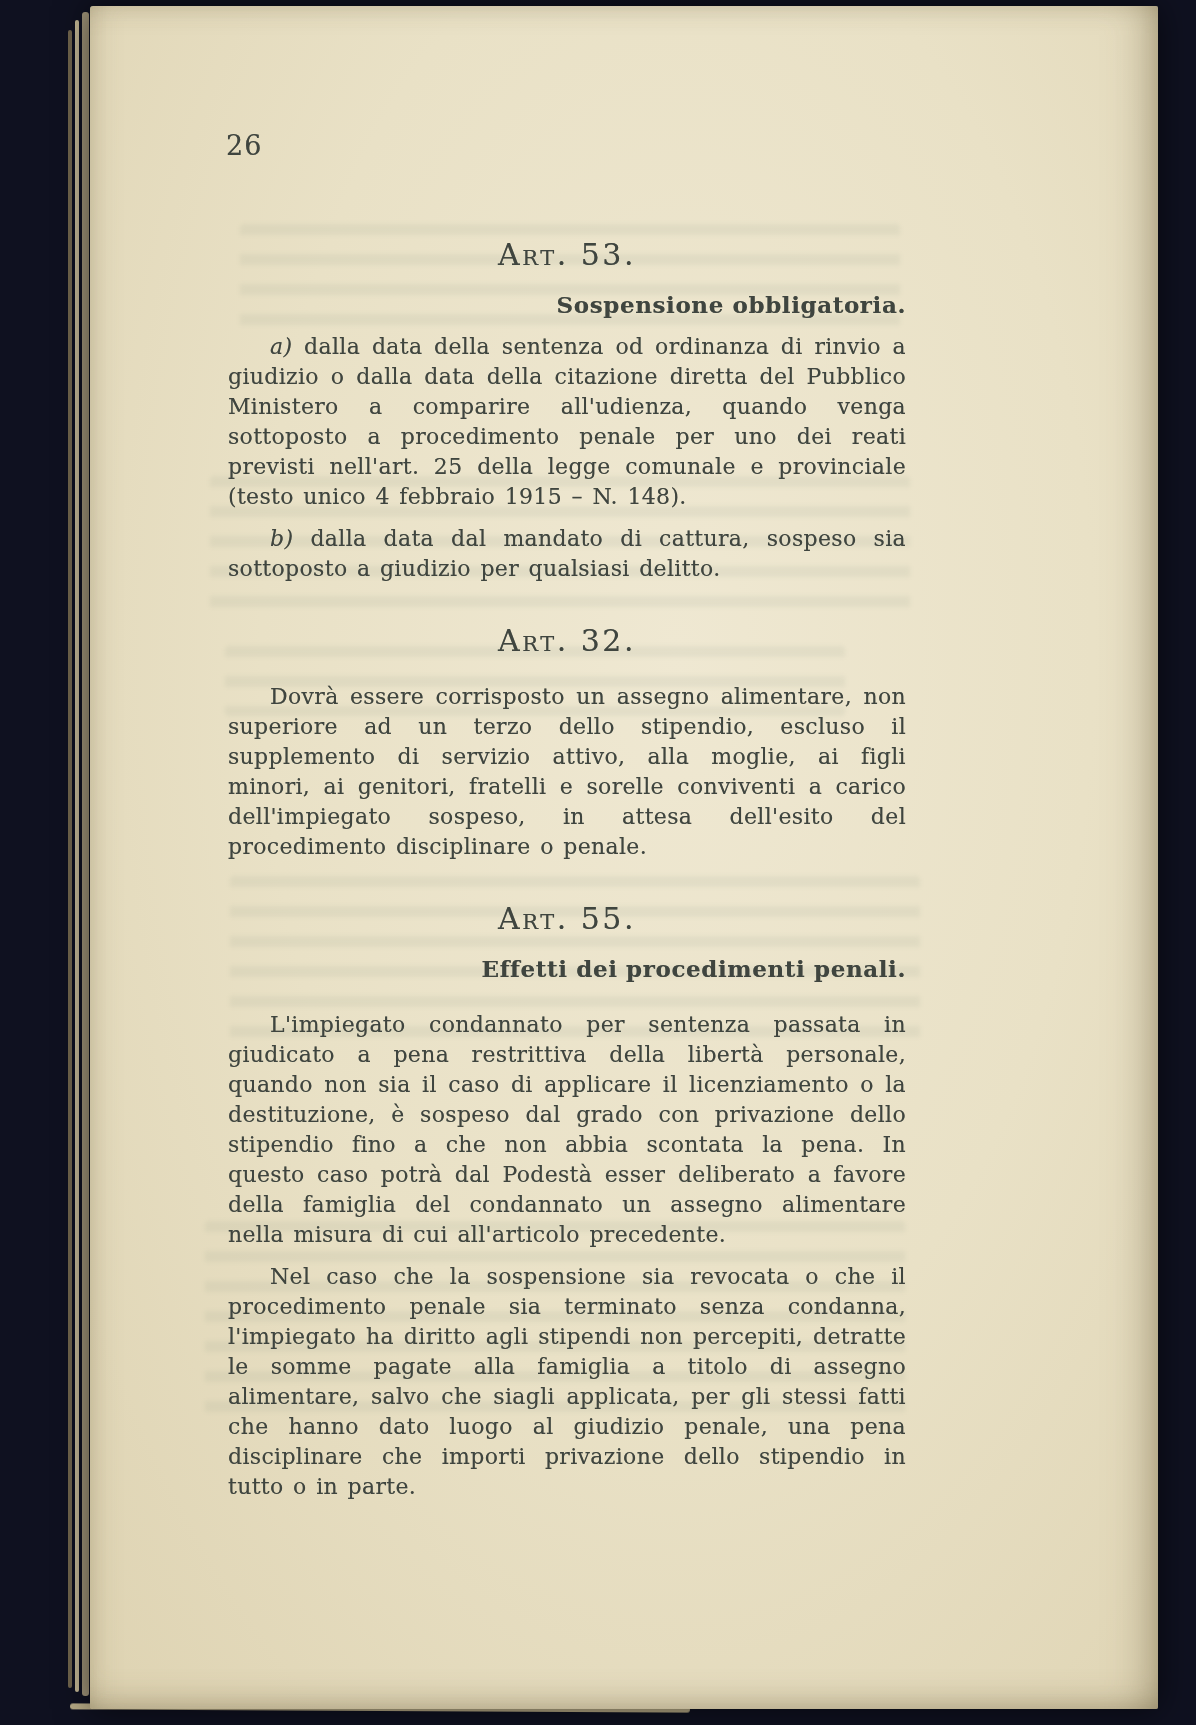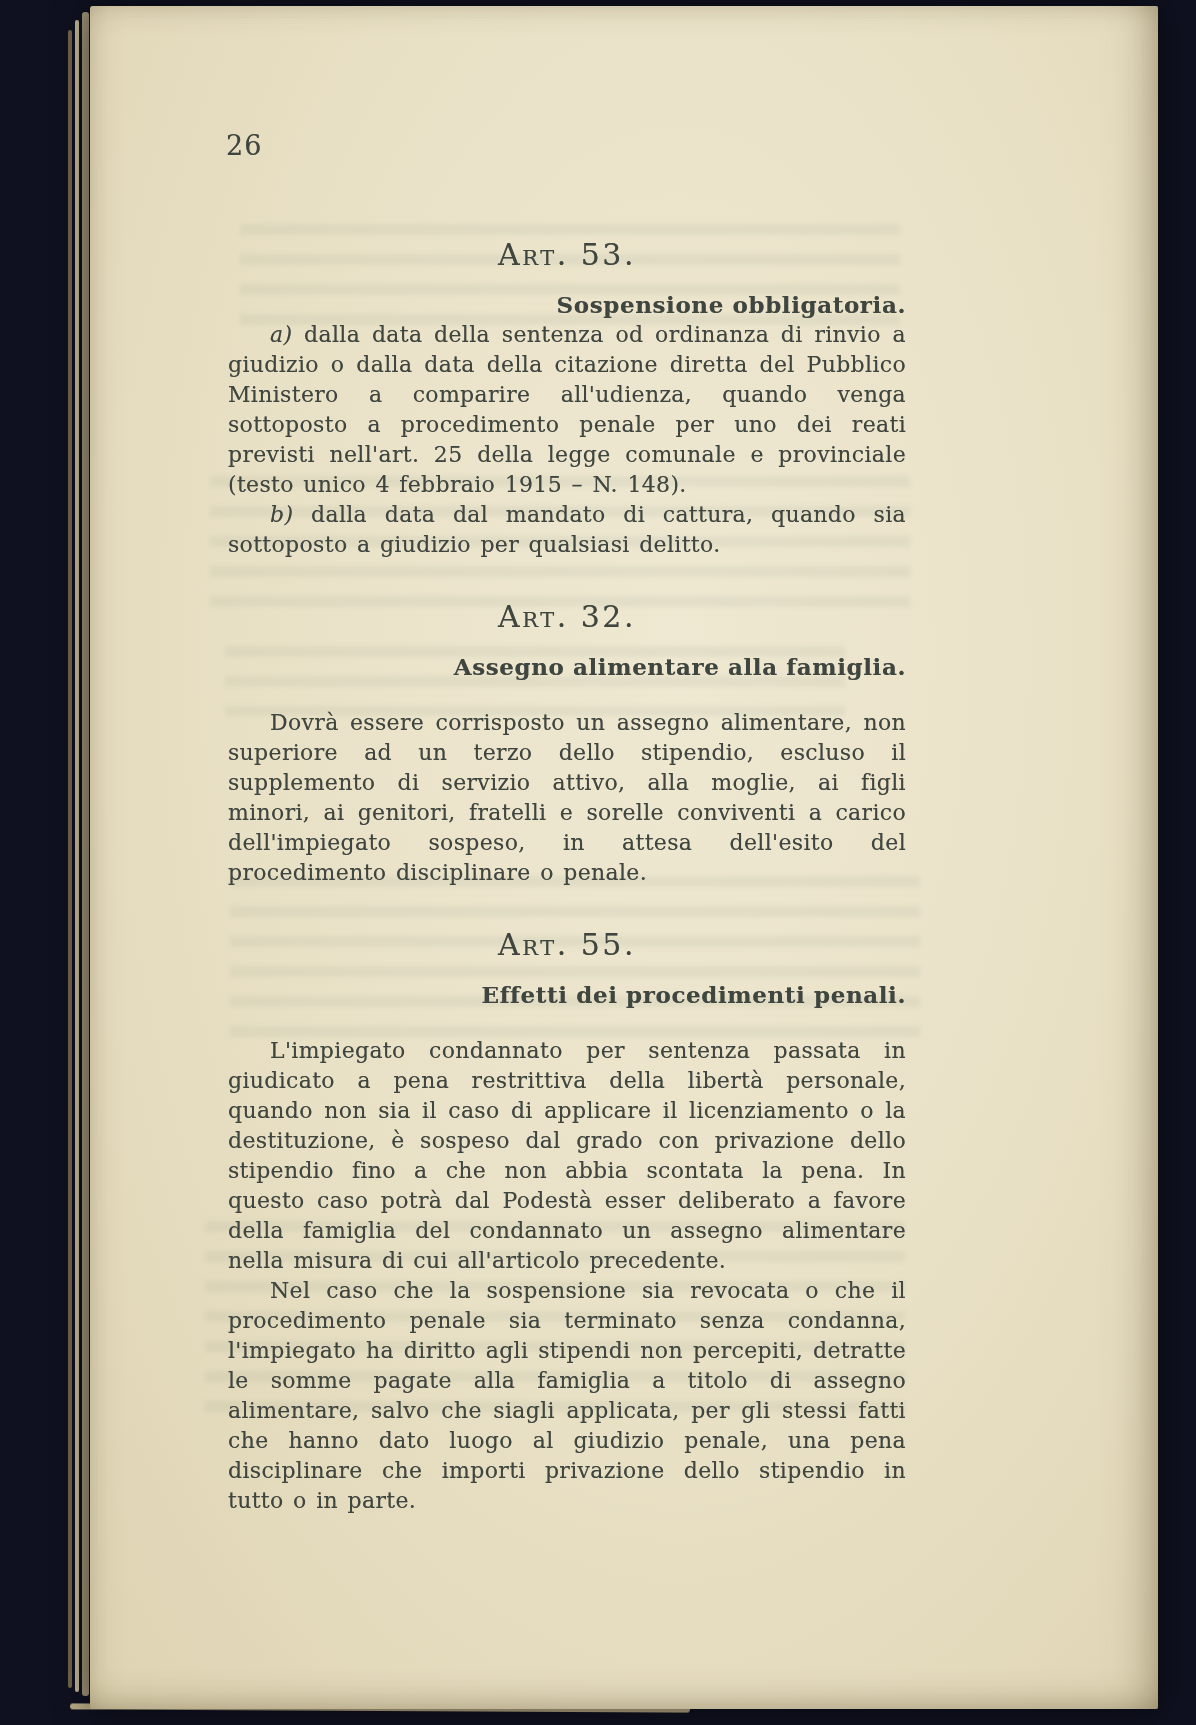--- a/index.html
+++ b/index.html
@@ -82,21 +82,21 @@
   }
   section:first-of-type .art-label{ margin-top:24px; }
   .art-title{
     text-align:right;
     font-weight:700;
     font-size:23px;
     letter-spacing:.6px;
     margin-top:20px;
   }
   .para{
-    margin-top:0;
+    margin-top:12px;
     text-align:justify;
     text-indent:42px;
     word-spacing:.10em;
     letter-spacing:.015em;
   }
   .para.first{ margin-top:26px; }
   .marker{ font-style:italic; }
 </style>
 </head>
 <body>
@@ -119,26 +119,25 @@
   <div class="page-number">26</div>
 
   <div class="content">
 
     <section>
       <h2 class="art-label">Art. 53.</h2>
       <h3 class="art-title">Sospensione obbligatoria.</h3>
       <p class="para"><i class="marker">a)</i>
         <span>dalla data della sentenza od ordinanza di rinvio a giudizio o dalla data della citazione diretta del Pubblico Ministero a comparire all'udienza, quando venga sottoposto a procedimento penale per uno dei reati previsti nell'art. 25 della legge comunale e provinciale (testo unico 4 febbraio 1915 – N. 148).</span></p>
       <p class="para"><i class="marker">b)</i>
-        <span>dalla data dal mandato di cattura, quando sia sottoposto a giudizio per qualsiasi delitto.</span></p>
+        <span>dalla data dal mandato di cattura, sospeso sia sottoposto a giudizio per qualsiasi delitto.</span></p>
     </section>
 
     <section>
       <h2 class="art-label">Art. 32.</h2>
-      <h3 class="art-title">Assegno alimentare alla famiglia.</h3>
       <p class="para first"><span>Dovrà essere corrisposto un assegno alimentare, non superiore ad un terzo dello stipendio, escluso il supplemento di servizio attivo, alla moglie, ai figli minori, ai genitori, fratelli e sorelle conviventi a carico dell'impiegato sospeso, in attesa dell'esito del procedimento disciplinare o penale.</span></p>
     </section>
 
     <section>
       <h2 class="art-label">Art. 55.</h2>
       <h3 class="art-title">Effetti dei procedimenti penali.</h3>
       <p class="para first"><span>L'impiegato condannato per sentenza passata in giudicato a pena restrittiva della libertà personale, quando non sia il caso di applicare il licenziamento o la destituzione, è sospeso dal grado con privazione dello stipendio fino a che non abbia scontata la pena. In questo caso potrà dal Podestà esser deliberato a favore della famiglia del condannato un assegno alimentare nella misura di cui all'articolo precedente.</span></p>
       <p class="para"><span>Nel caso che la sospensione sia revocata o che il procedimento penale sia terminato senza condanna, l'impiegato ha diritto agli stipendi non percepiti, detratte le somme pagate alla famiglia a titolo di assegno alimentare, salvo che siagli applicata, per gli stessi fatti che hanno dato luogo al giudizio penale, una pena disciplinare che importi privazione dello stipendio in tutto o in parte.</span></p>
     </section>
 

